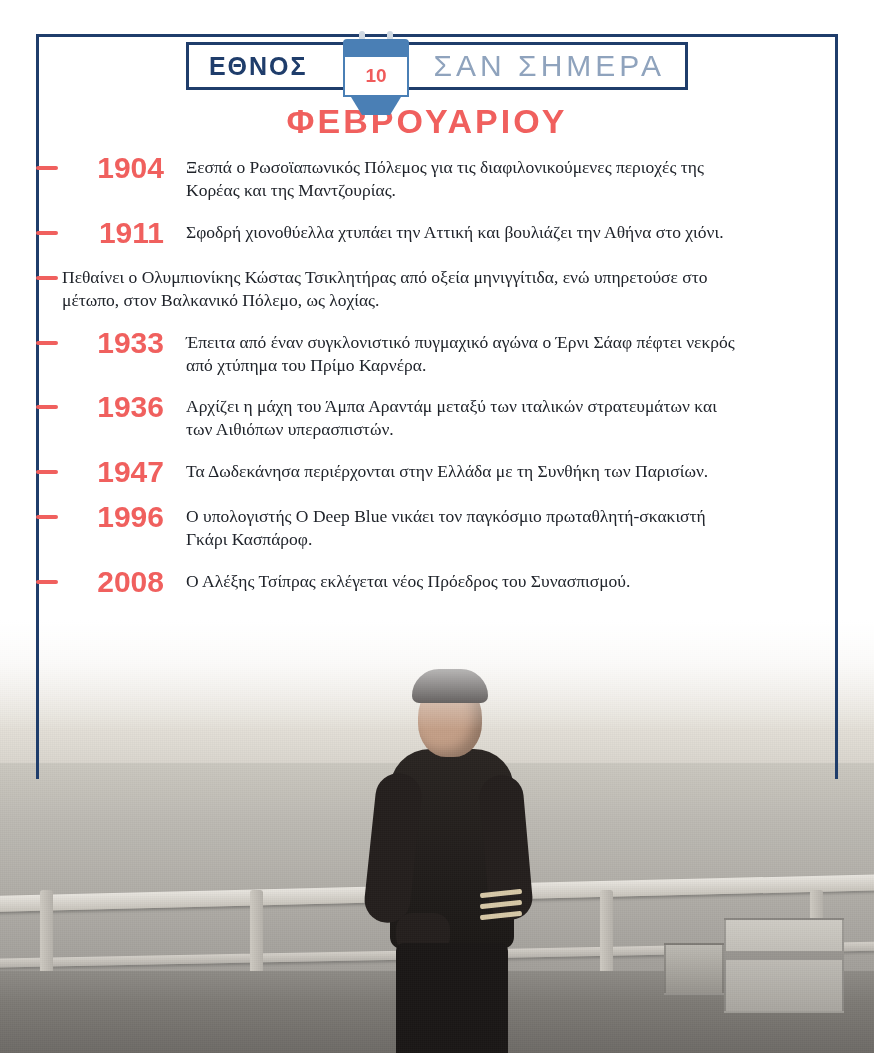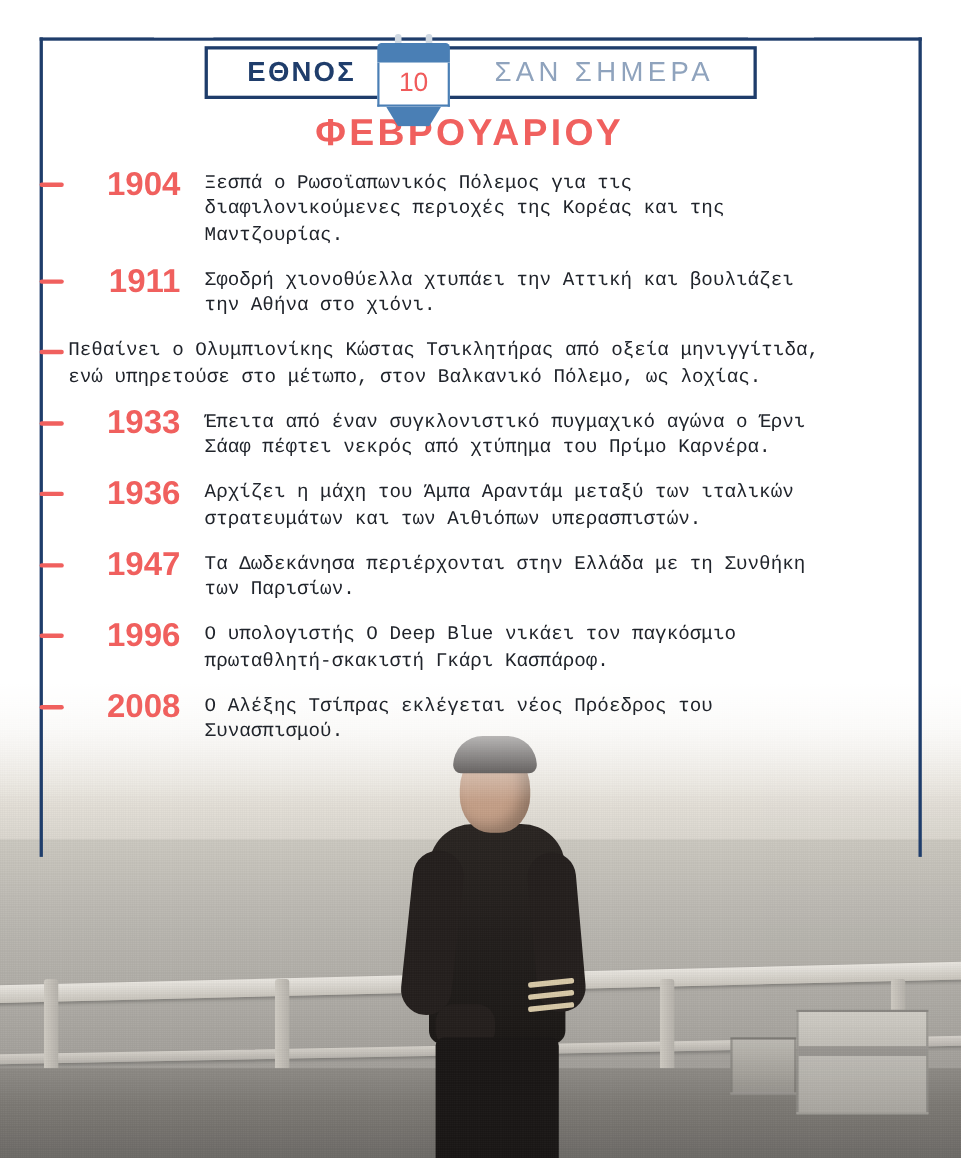--- a/index.html
+++ b/index.html
@@ -187,21 +187,21 @@
   }
   .brand {
     color: #1f3d6b;
     font-weight: bold;
     font-size: 25px;
     letter-spacing: 2px;
     font-family: "Liberation Sans", sans-serif;
   }
   .san-simera {
     color: #8fa3bd;
-    font-size: 25px;
+    font-size: 30px;
     letter-spacing: 4px;
     font-family: "Liberation Sans", sans-serif;
   }
 
   
   #calendar {
     position: absolute;
     left: 341px;
     top: 31px;
     width: 70px;
@@ -217,21 +217,21 @@
     background: #cfd8e2; border-radius: 3px;
   }
   #calendar .ring.r1 { left: 18px; }
   #calendar .ring.r2 { left: 46px; }
   #calendar .cal-body {
     position: absolute; left: 2px; top: 26px; width: 66px; height: 40px;
     background: #ffffff; border: 2px solid #4a7fb5; border-top: none;
     display:flex; align-items:center; justify-content:center;
   }
   #calendar .cal-day {
-    color: #f05b5b; font-weight: normal; font-size: 24px;
+    color: #f05b5b; font-weight: bold; font-size: 19px;
   }
   #calendar .cal-foot {
     position:absolute; left: 10px; top: 66px; width: 50px; height: 18px;
     background: #4a7fb5;
     clip-path: polygon(0 0, 100% 0, 78% 100%, 22% 100%);
   }
 
   
   #month {
     position: absolute;
@@ -279,21 +279,21 @@
     font-weight: bold;
     letter-spacing: 0px;
     line-height: 1.05;
   }
   .text {
     flex: 1;
     color: #20242b;
     font-size: 17.5px;
     line-height: 1.33;
     padding-top: 4px;
-    font-family: Liberation Mono, monospace;
+    font-family: Liberation Serif, serif;
   }
 </style>
 </head>
 <body>
 
 <div id="photo">
   <div class="sky"></div>
   <div class="sea"></div>
 
   <div class="rail rail-top"></div>

